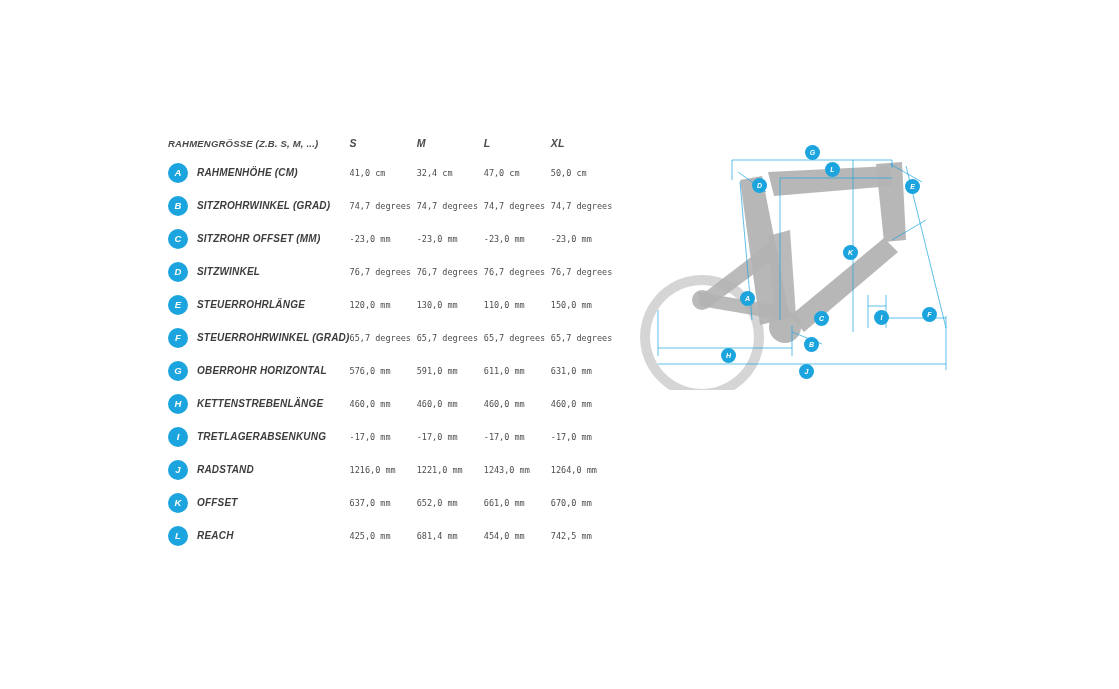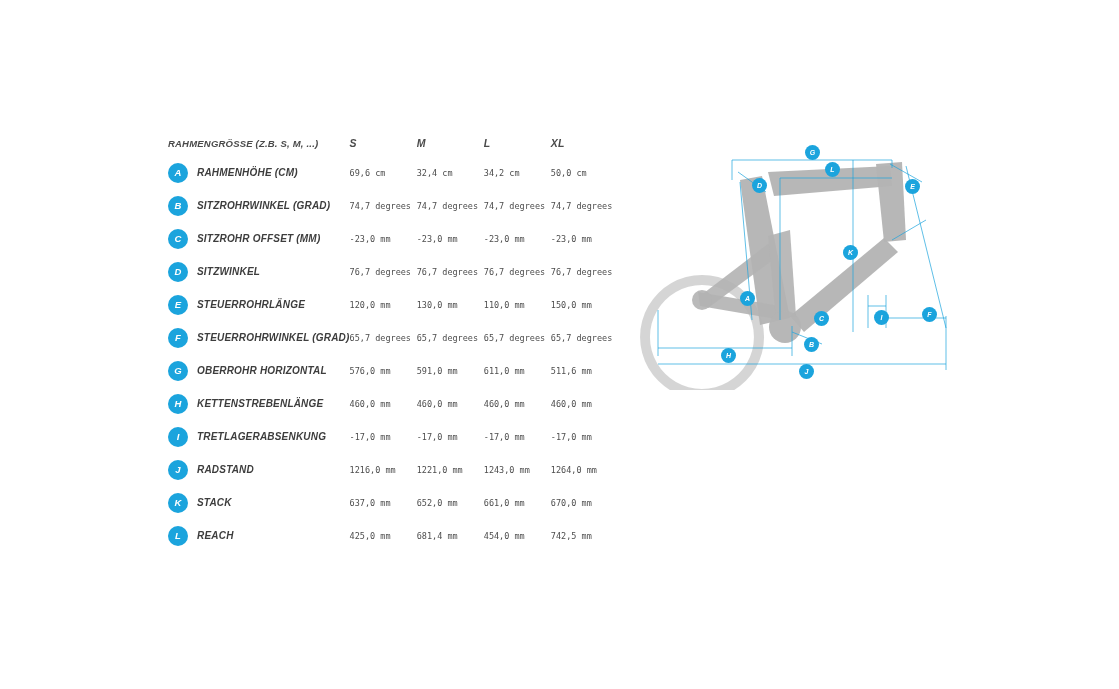--- a/index.html
+++ b/index.html
@@ -129,23 +129,23 @@
       </thead>
       <tbody>
 
         <tr class="geo-row">
           <td>
             <div class="rowlabel">
               <span class="bullet">A</span>
               <span class="rowname">RAHMENHÖHE (CM)</span>
             </div>
           </td>
-          <td class="val">69,6 cm</td>
+          <td class="val">41,0 cm</td>
           <td class="val">32,4 cm</td>
-          <td class="val">34,2 cm</td>
+          <td class="val">47,0 cm</td>
           <td class="val">50,0 cm</td>
         </tr>
 
         <tr class="geo-row">
           <td>
             <div class="rowlabel">
               <span class="bullet">B</span>
               <span class="rowname">SITZROHRWINKEL (GRAD)</span>
             </div>
           </td>
@@ -210,21 +210,21 @@
         <tr class="geo-row">
           <td>
             <div class="rowlabel">
               <span class="bullet">G</span>
               <span class="rowname">OBERROHR HORIZONTAL</span>
             </div>
           </td>
           <td class="val">576,0 mm</td>
           <td class="val">591,0 mm</td>
           <td class="val">611,0 mm</td>
-          <td class="val">511,6 mm</td>
+          <td class="val">631,0 mm</td>
         </tr>
 
         <tr class="geo-row">
           <td>
             <div class="rowlabel">
               <span class="bullet">H</span>
               <span class="rowname">KETTENSTREBENLÄNGE</span>
             </div>
           </td>
           <td class="val">460,0 mm</td>
@@ -256,21 +256,21 @@
           <td class="val">1216,0 mm</td>
           <td class="val">1221,0 mm</td>
           <td class="val">1243,0 mm</td>
           <td class="val">1264,0 mm</td>
         </tr>
 
         <tr class="geo-row">
           <td>
             <div class="rowlabel">
               <span class="bullet">K</span>
-              <span class="rowname">STACK</span>
+              <span class="rowname">OFFSET</span>
             </div>
           </td>
           <td class="val">637,0 mm</td>
           <td class="val">652,0 mm</td>
           <td class="val">661,0 mm</td>
           <td class="val">670,0 mm</td>
         </tr>
 
         <tr class="geo-row">
           <td>

